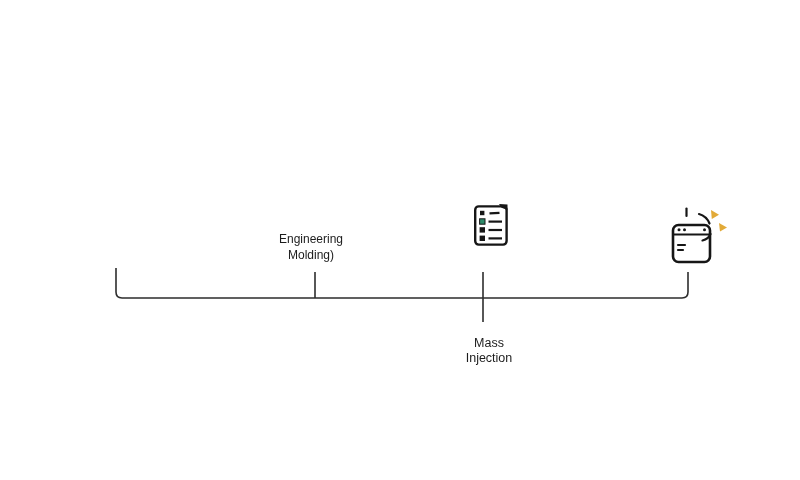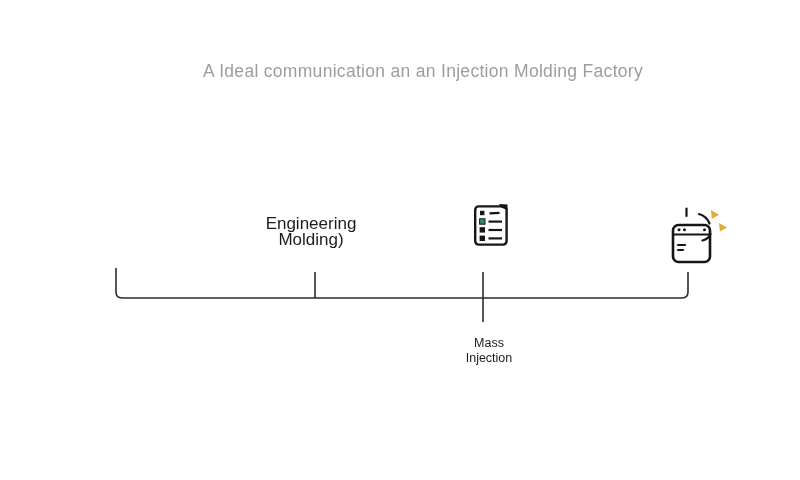--- a/index.html
+++ b/index.html
@@ -29,24 +29,24 @@
     position: absolute;
     color: #1c1c1c;
   }
   .label-pm {
     left: 71px;
     top: 239px;
     font-size: 14.5px;
   }
   .label-eng {
     left: 251px;
-    top: 216px;
+    top: 232px;
     width: 120px;
     text-align: center;
-    font-size: 17px;
+    font-size: 12px;
     line-height: 15.5px;
   }
   .label-sample {
     left: 427px;
     top: 252px;
     width: 130px;
     text-align: center;
     font-size: 11.5px;
   }
   .label-mass {
@@ -78,21 +78,20 @@
     top: 203px;
     width: 62px;
     height: 62px;
   }
 </style>
 </head>
 <body>
 
 <div id="canvas">
 
-  <div class="title">A Ideal communication an an Injection Molding Factory</div>
 
   <svg class="timeline-svg" viewBox="0 0 800 480" xmlns="http://www.w3.org/2000/svg">
     <path d="M116 268 V292 Q116 298 122 298 H682 Q688 298 688 292 V272" fill="none" stroke="#2d2d2d" stroke-width="1.6"></path>
     <line x1="315" y1="272" x2="315" y2="298" stroke="#2d2d2d" stroke-width="1.6"></line>
     <line x1="483" y1="272" x2="483" y2="322" stroke="#2d2d2d" stroke-width="1.6"></line>
   </svg>
 
 
   <div class="label label-eng">
     <span>Engineering</span><br>

